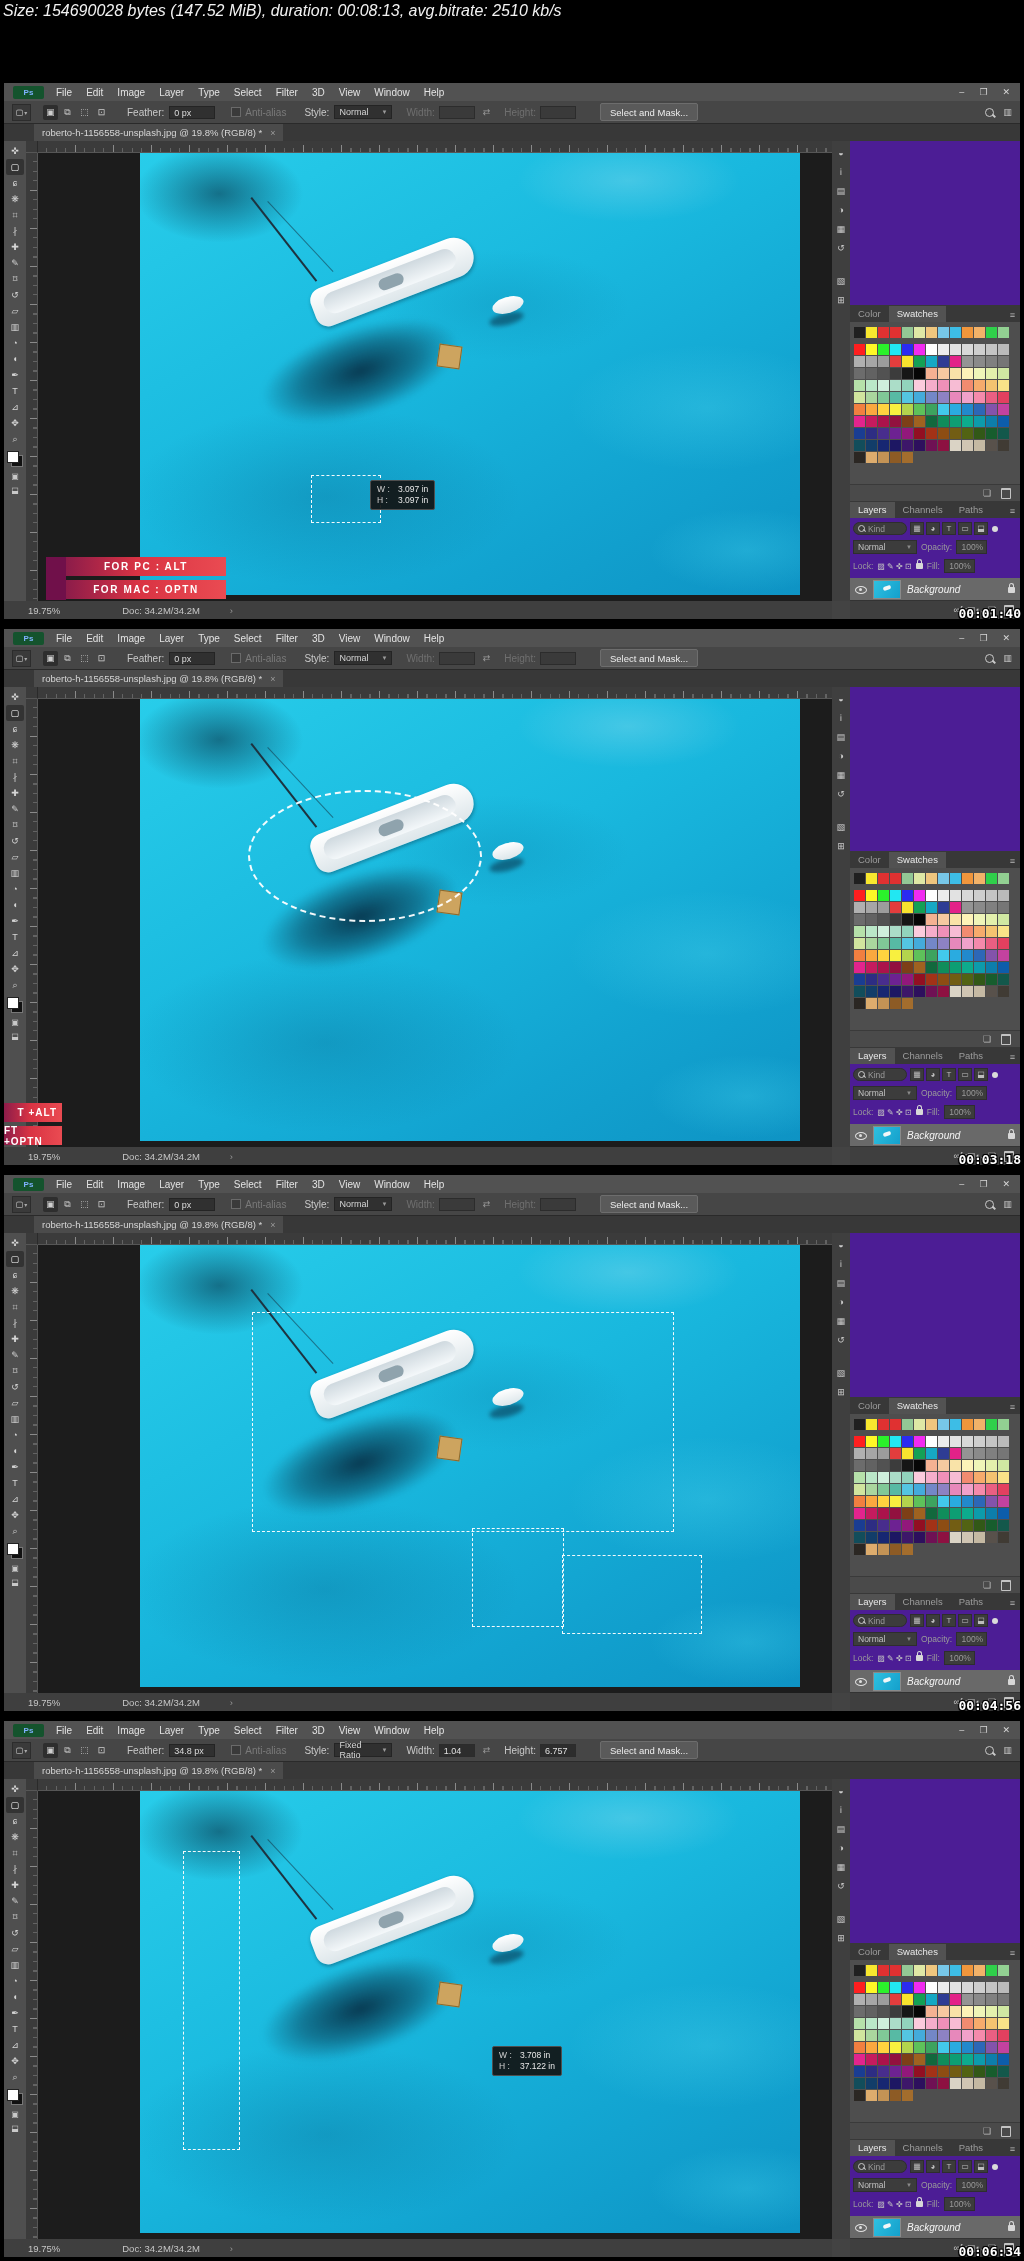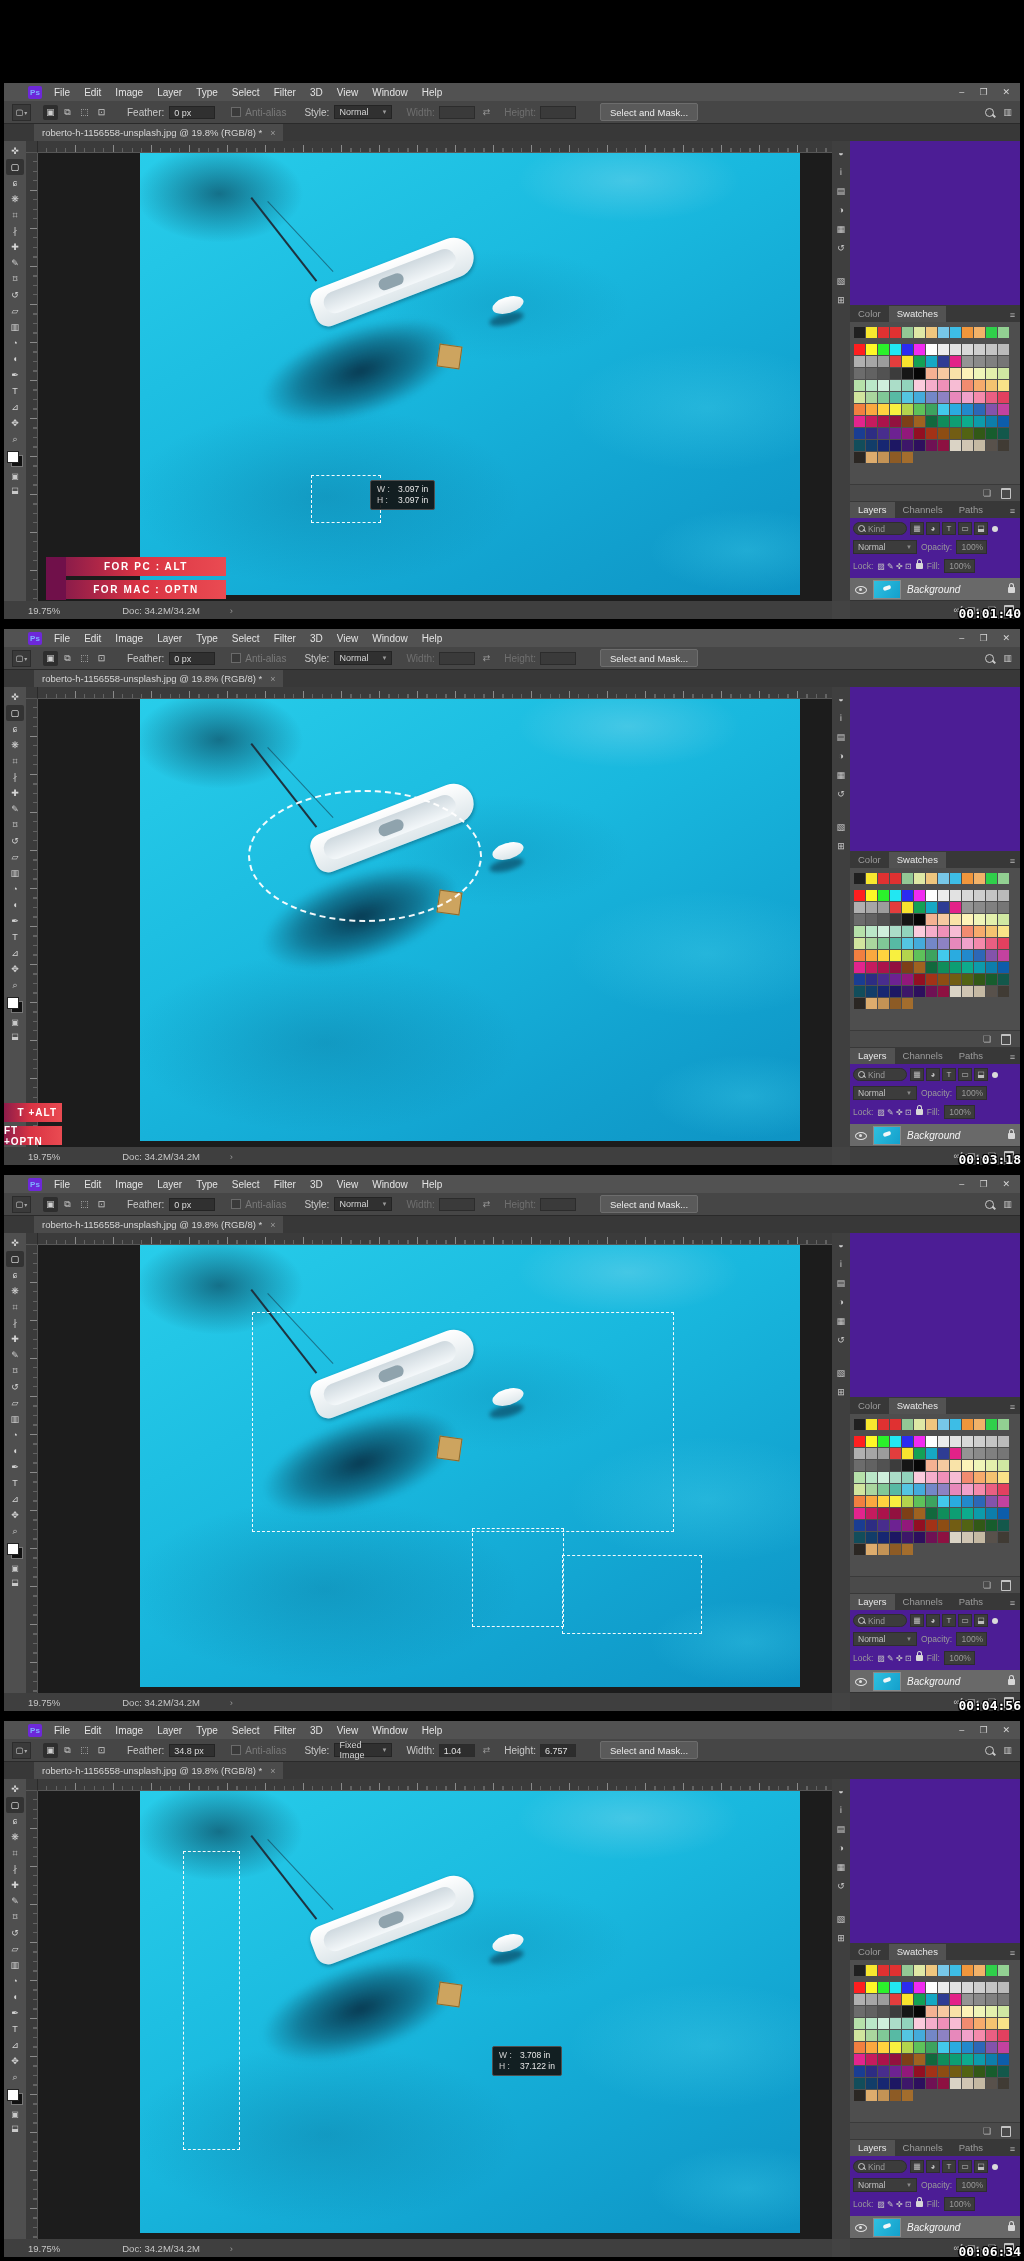--- a/index.html
+++ b/index.html
@@ -9,22 +9,22 @@
   .vheader{position:absolute;top:0;left:0;width:1024px;height:77px;background:#000;color:#f2f2f2;
     font-style:italic;font-size:16px;line-height:19px;padding:1px 0 0 3px;box-sizing:border-box;white-space:nowrap;}
 
   
   #frames{position:absolute;top:77px;left:0;width:1024px;}
   .frame{position:relative;width:1024px;height:546px;background:#000;overflow:hidden;}
   .win{position:absolute;left:4px;right:4px;top:6px;bottom:4px;background:#1d1d1d;}
 
   
   .menubar{position:absolute;left:0;right:0;top:0;height:18px;background:#525252;display:flex;align-items:center;}
-  .ps-logo{width:14px;height:13px;background:#6d28d9;color:#7fb1ff;font-size:8px;font-weight:bold;
-    display:flex;align-items:center;justify-content:center;border-radius:2px;margin:0 12px 0 24px;}
+  .ps-logo{width:31px;height:13px;background:#14532d;color:#7fb1ff;font-size:8px;font-weight:bold;
+    display:flex;align-items:center;justify-content:center;border-radius:2px;margin:0 12px 0 9px;}
   .menu-items{display:flex;align-items:center;}
   .menu-item{color:#e3e3e3;font-size:10px;margin-right:14px;}
   .win-controls{margin-left:auto;display:flex;gap:15px;margin-right:10px;color:#d8d8d8;font-size:9px;}
 
   
   .optionsbar{position:absolute;left:0;right:0;top:18px;height:22px;background:#464646;border-bottom:1px solid #2a2a2a;
     display:flex;align-items:center;font-size:10px;color:#c9c9c9;}
   .tool-badge{margin-left:8px;width:17px;height:15px;background:#3a3a3a;border:1px solid #2c2c2c;color:#ddd;
     font-size:8px;display:flex;align-items:center;justify-content:center;gap:1px;}
   .tool-badge .car{font-size:6px;color:#aaa;}
@@ -172,20 +172,21 @@
   .status-chev{margin-left:30px;color:#9a9a9a;}
 
   
   .timestamp{position:absolute;right:3px;bottom:2px;z-index:9;font-family:"DejaVu Sans Mono",monospace;font-weight:bold;
     font-size:13px;color:#fff;text-shadow:1px 1px 0 #000,-1px -1px 0 #000,1px -1px 0 #000,-1px 1px 0 #000,0 2px 2px #000;}
 </style>
 </head>
 <body>
 
 <div class="vheader">
+  <div>Size: 154690028 bytes (147.52 MiB), duration: 00:08:13, avg.bitrate: 2510 kb/s</div>
 </div>
 
 <div id="frames">
     <div class="frame frame-0">
   <div class="win">
 
     <div class="menubar">
       <div class="ps-logo">Ps</div>
       <div class="menu-items">
             <span class="menu-item">File</span>
@@ -836,21 +837,21 @@
             <div class="mode-btn">⊡</div>
           </div>
       <span class="opt-label">Feather:</span>
       <div class="opt-field">34.8 px</div>
       <div class="aa">
         <span class="cb"></span>
         <span>Anti-alias</span>
       </div>
       <span class="opt-label">Style:</span>
       <div class="style-select">
-        <span>Fixed Image</span>
+        <span>Fixed Ratio</span>
         <span class="car">▼</span>
       </div>
       <span class="wh-label">Width:</span>
       <div class="wh-field">1.04</div>
       <span class="swap">⇄</span>
       <span class="wh-label">Height:</span>
       <div class="wh-field">6.757</div>
       <div class="mask-btn">Select and Mask...</div>
       <div class="opt-right">
         <span class="mag"></span>

